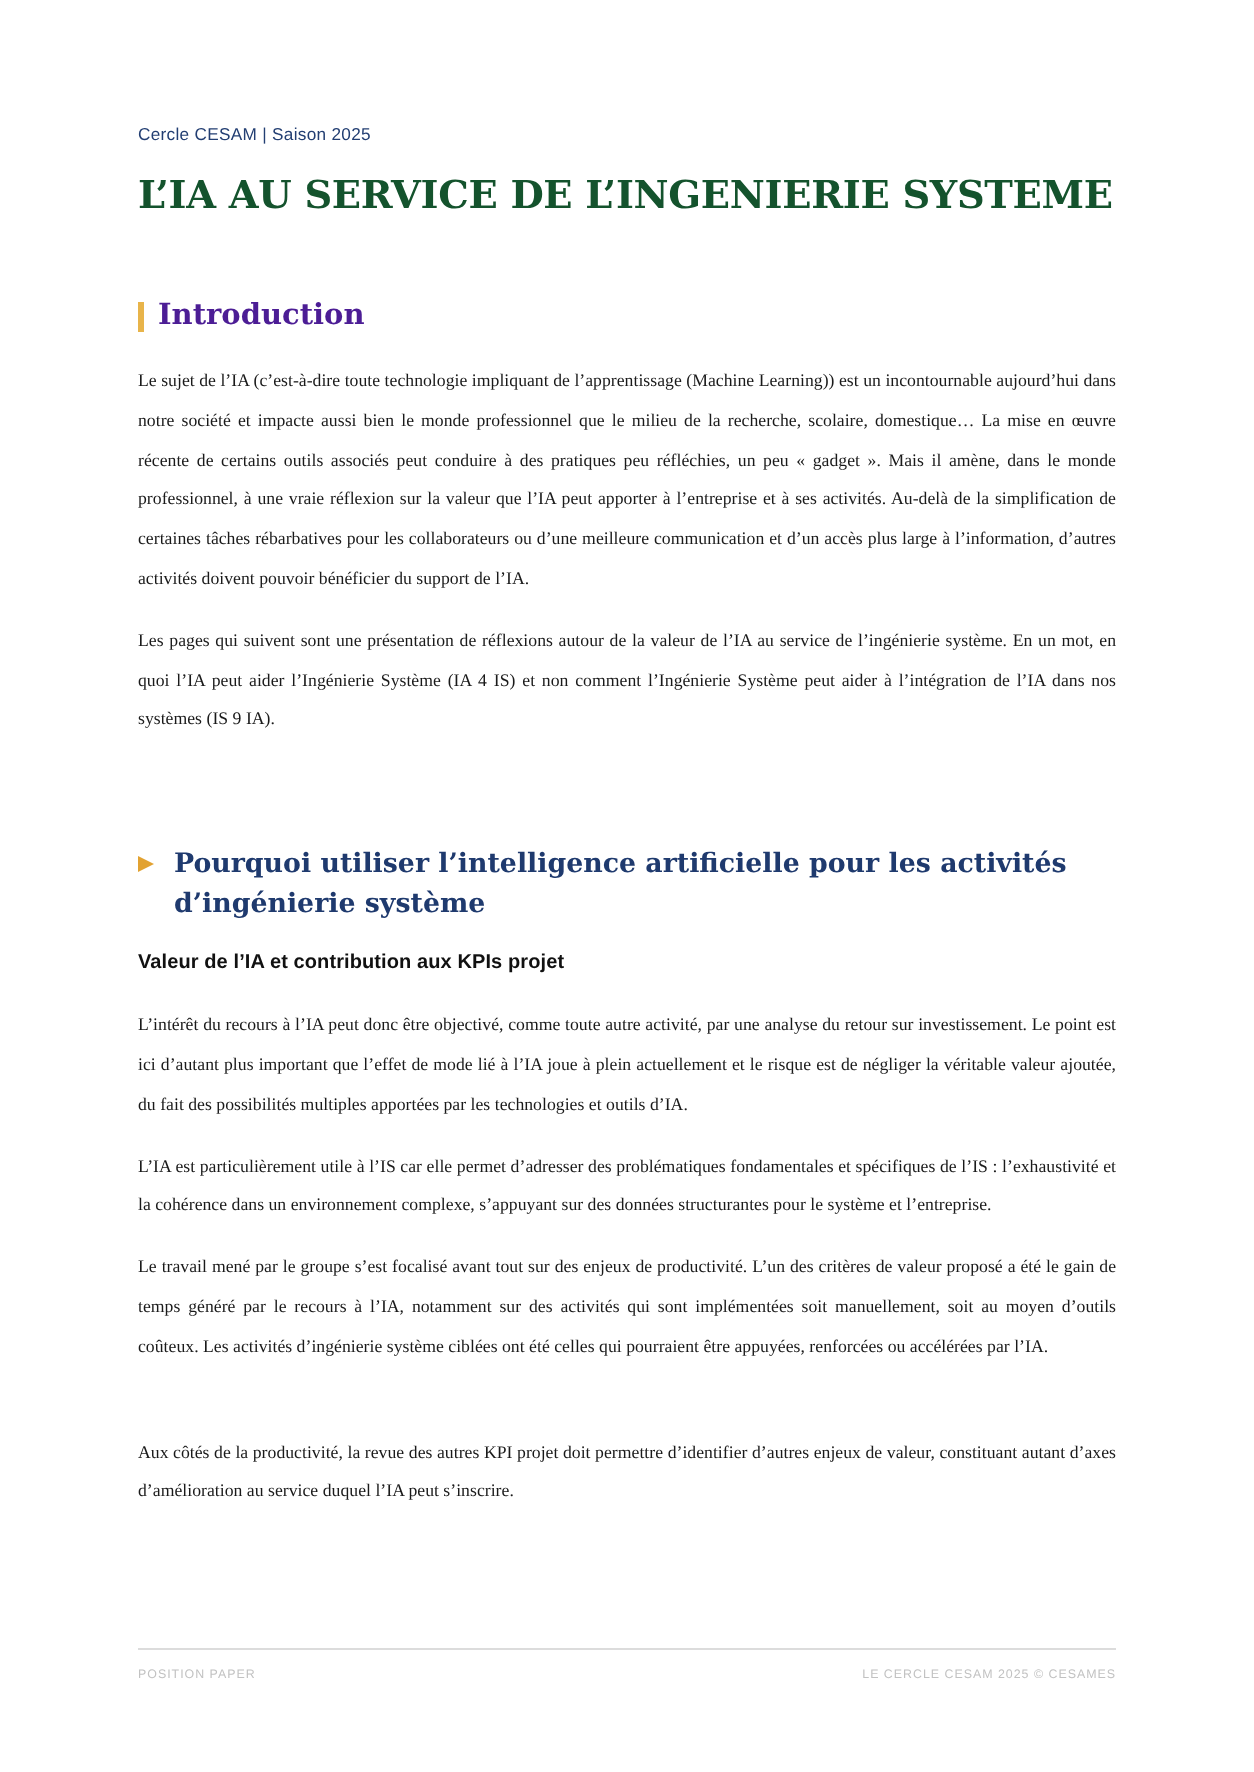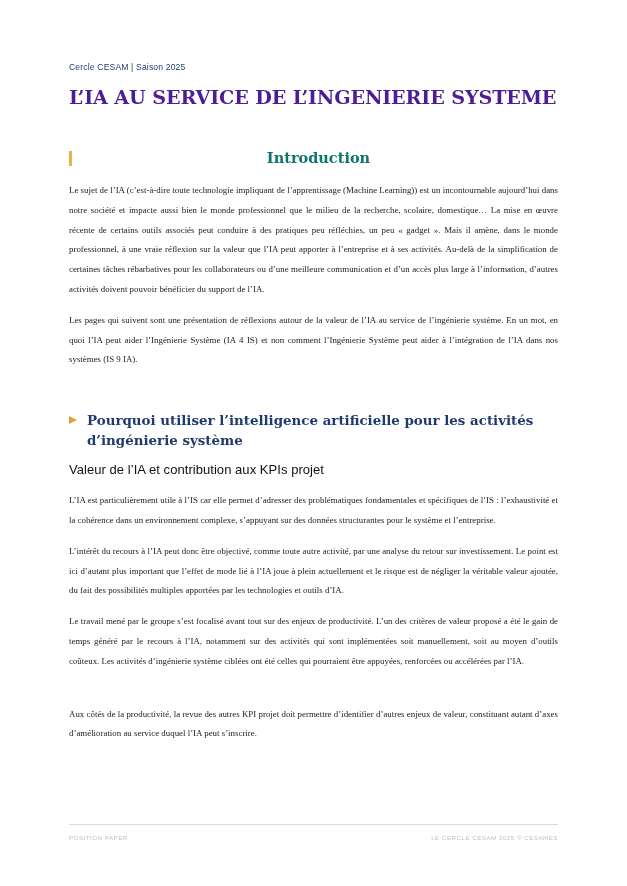--- a/index.html
+++ b/index.html
@@ -40,76 +40,75 @@
     margin: 0 0 13px 0;
   }
 
   
   .doc-title {
     font-family: "DejaVu Serif", "Liberation Serif", serif;
     font-size: 19.2px;
     line-height: 23px;
     font-weight: 700;
     letter-spacing: -0.15px;
-    color: #4c1d95;
+    color: #14532d;
     margin: 0 0 40px 0;
     white-space: nowrap;
   }
 
   
   .section-h1 {
     position: relative;
     font-family: "DejaVu Serif", "Liberation Serif", serif;
     font-size: 14.5px;
     line-height: 18px;
     font-weight: 700;
-    color: #0f766e;
+    color: #4c1d95;
     margin: 0 0 14px 0;
     padding-left: 10px;
-    text-align: center;
   }
   .section-h1 .gold-bar {
     position: absolute;
     left: 0;
     top: 2px;
     width: 2.6px;
     height: 15px;
     background: #E8B44A;
     display: block;
   }
 
   
   .section-h2 {
     position: relative;
     font-family: "DejaVu Serif", "Liberation Serif", serif;
     font-size: 13.4px;
     line-height: 19.5px;
     font-weight: 700;
     color: #1F3A6E;
-    margin: 4px 0 13px 0;
+    margin: 16px 0 13px 0;
     padding-left: 18px;
   }
   .section-h2 .arrow-marker {
     position: absolute;
     left: 0;
     top: 5px;
     width: 0;
     height: 0;
     border-top: 4.6px solid transparent;
     border-bottom: 4.6px solid transparent;
     border-left: 8px solid #E2A231;
     display: block;
   }
 
   
   .sub-head {
     font-family: "Liberation Sans", sans-serif;
-    font-size: 13px;
+    font-size: 10px;
     line-height: 14px;
-    font-weight: 400;
+    font-weight: 700;
     color: #111111;
     margin: 0 0 14px 0;
     letter-spacing: 0.05px;
   }
 
   
   p.body {
     font-family: Liberation Serif, serif;
     font-size: 8.85px;
     line-height: 19.8px;
@@ -171,23 +170,23 @@
 
     <div class="block-gap-lg"></div>
 
     <h2 class="section-h2">
       <span class="arrow-marker"></span>
       <span>Pourquoi utiliser l’intelligence artificielle pour les activités d’ingénierie système</span>
     </h2>
 
     <div class="sub-head">Valeur de l’IA et contribution aux KPIs projet</div>
 
+    <p class="body">L’intérêt du recours à l’IA peut donc être objectivé, comme toute autre activité, par une analyse du retour sur investissement. Le point est ici d’autant plus important que l’effet de mode lié à l’IA joue à plein actuellement et le risque est de négliger la véritable valeur ajoutée, du fait des possibilités multiples apportées par les technologies et outils d’IA.</p>
+
     <p class="body">L’IA est particulièrement utile à l’IS car elle permet d’adresser des problématiques fondamentales et spécifiques de l’IS : l’exhaustivité et la cohérence dans un environnement complexe, s’appuyant sur des données structurantes pour le système et l’entreprise.</p>
-
-    <p class="body">L’intérêt du recours à l’IA peut donc être objectivé, comme toute autre activité, par une analyse du retour sur investissement. Le point est ici d’autant plus important que l’effet de mode lié à l’IA joue à plein actuellement et le risque est de négliger la véritable valeur ajoutée, du fait des possibilités multiples apportées par les technologies et outils d’IA.</p>
 
     <p class="body">Le travail mené par le groupe s’est focalisé avant tout sur des enjeux de productivité. L’un des critères de valeur proposé a été le gain de temps généré par le recours à l’IA, notamment sur des activités qui sont implémentées soit manuellement, soit au moyen d’outils coûteux. Les activités d’ingénierie système ciblées ont été celles qui pourraient être appuyées, renforcées ou accélérées par l’IA.</p>
 
     <p class="body">Aux côtés de la productivité, la revue des autres KPI projet doit permettre d’identifier d’autres enjeux de valeur, constituant autant d’axes d’amélioration au service duquel l’IA peut s’inscrire.</p>
 
   </div>
 
   <div class="footer">
     <div class="footer-rule"></div>
     <div class="footer-row">

